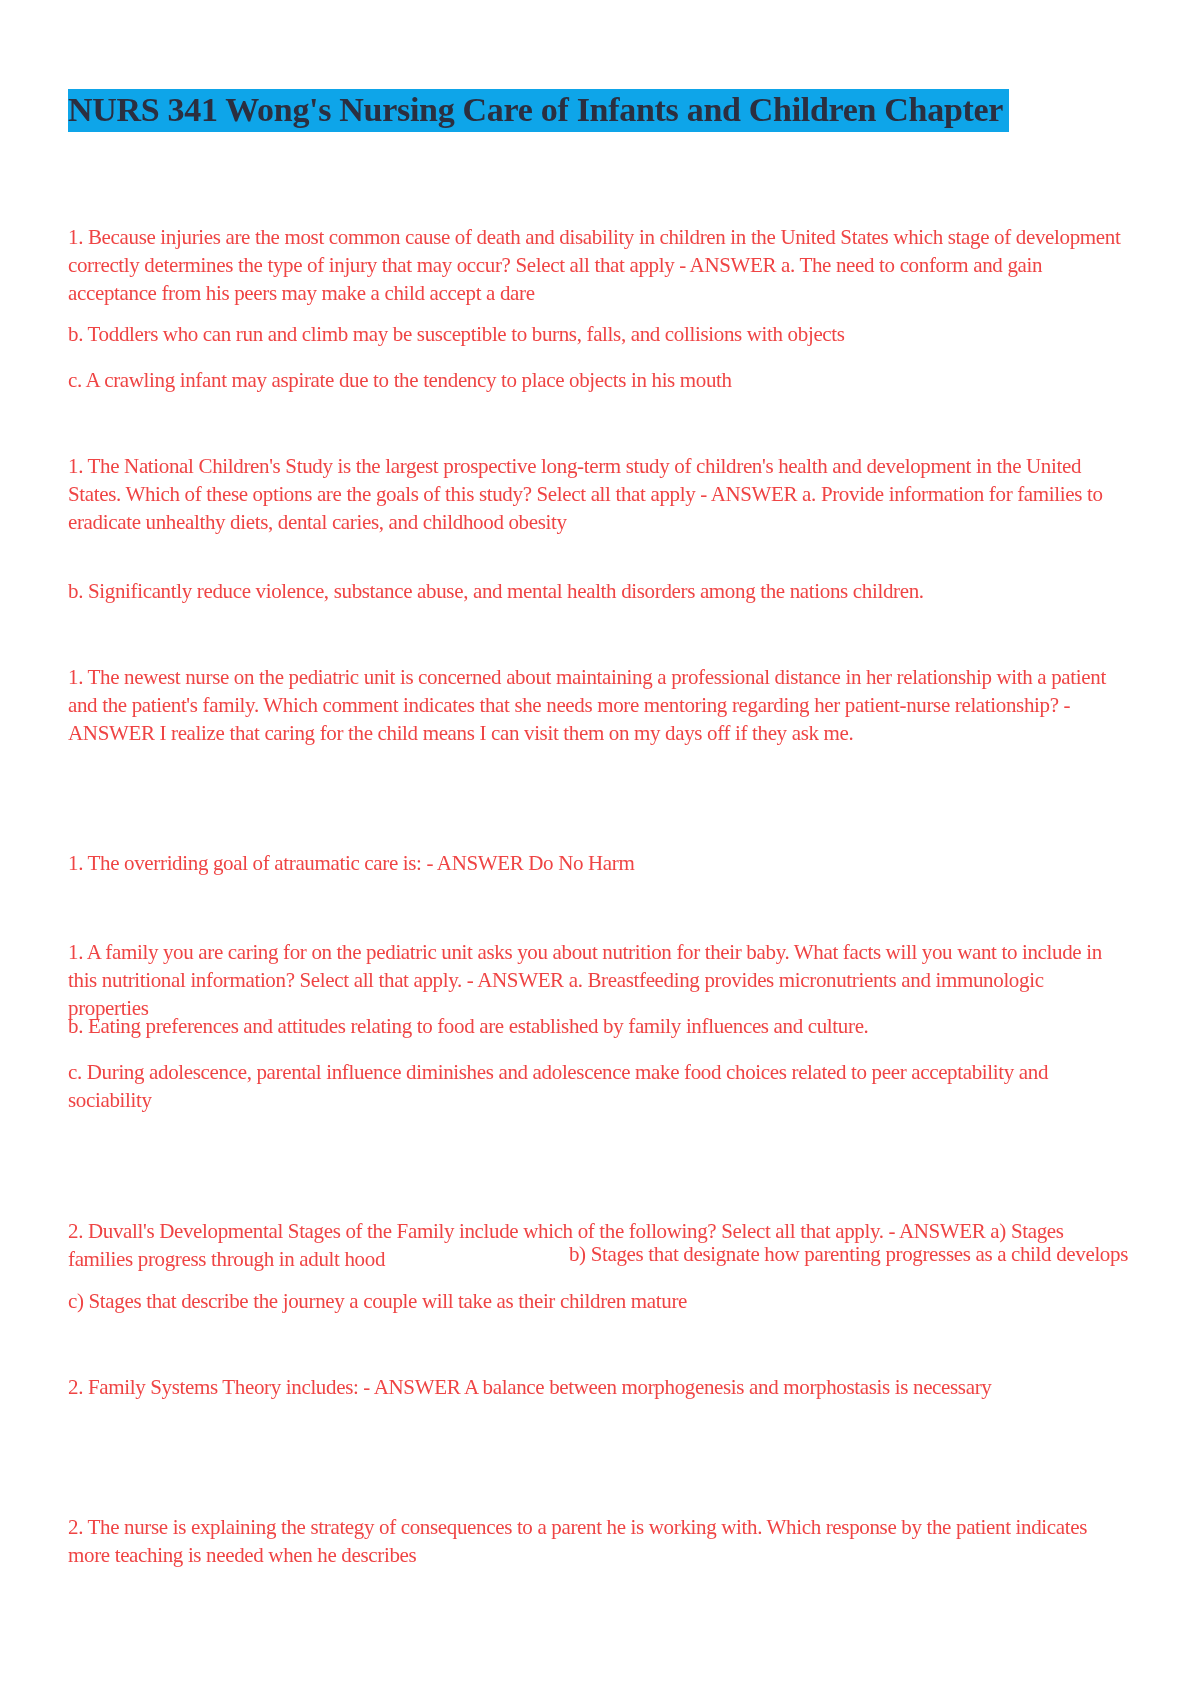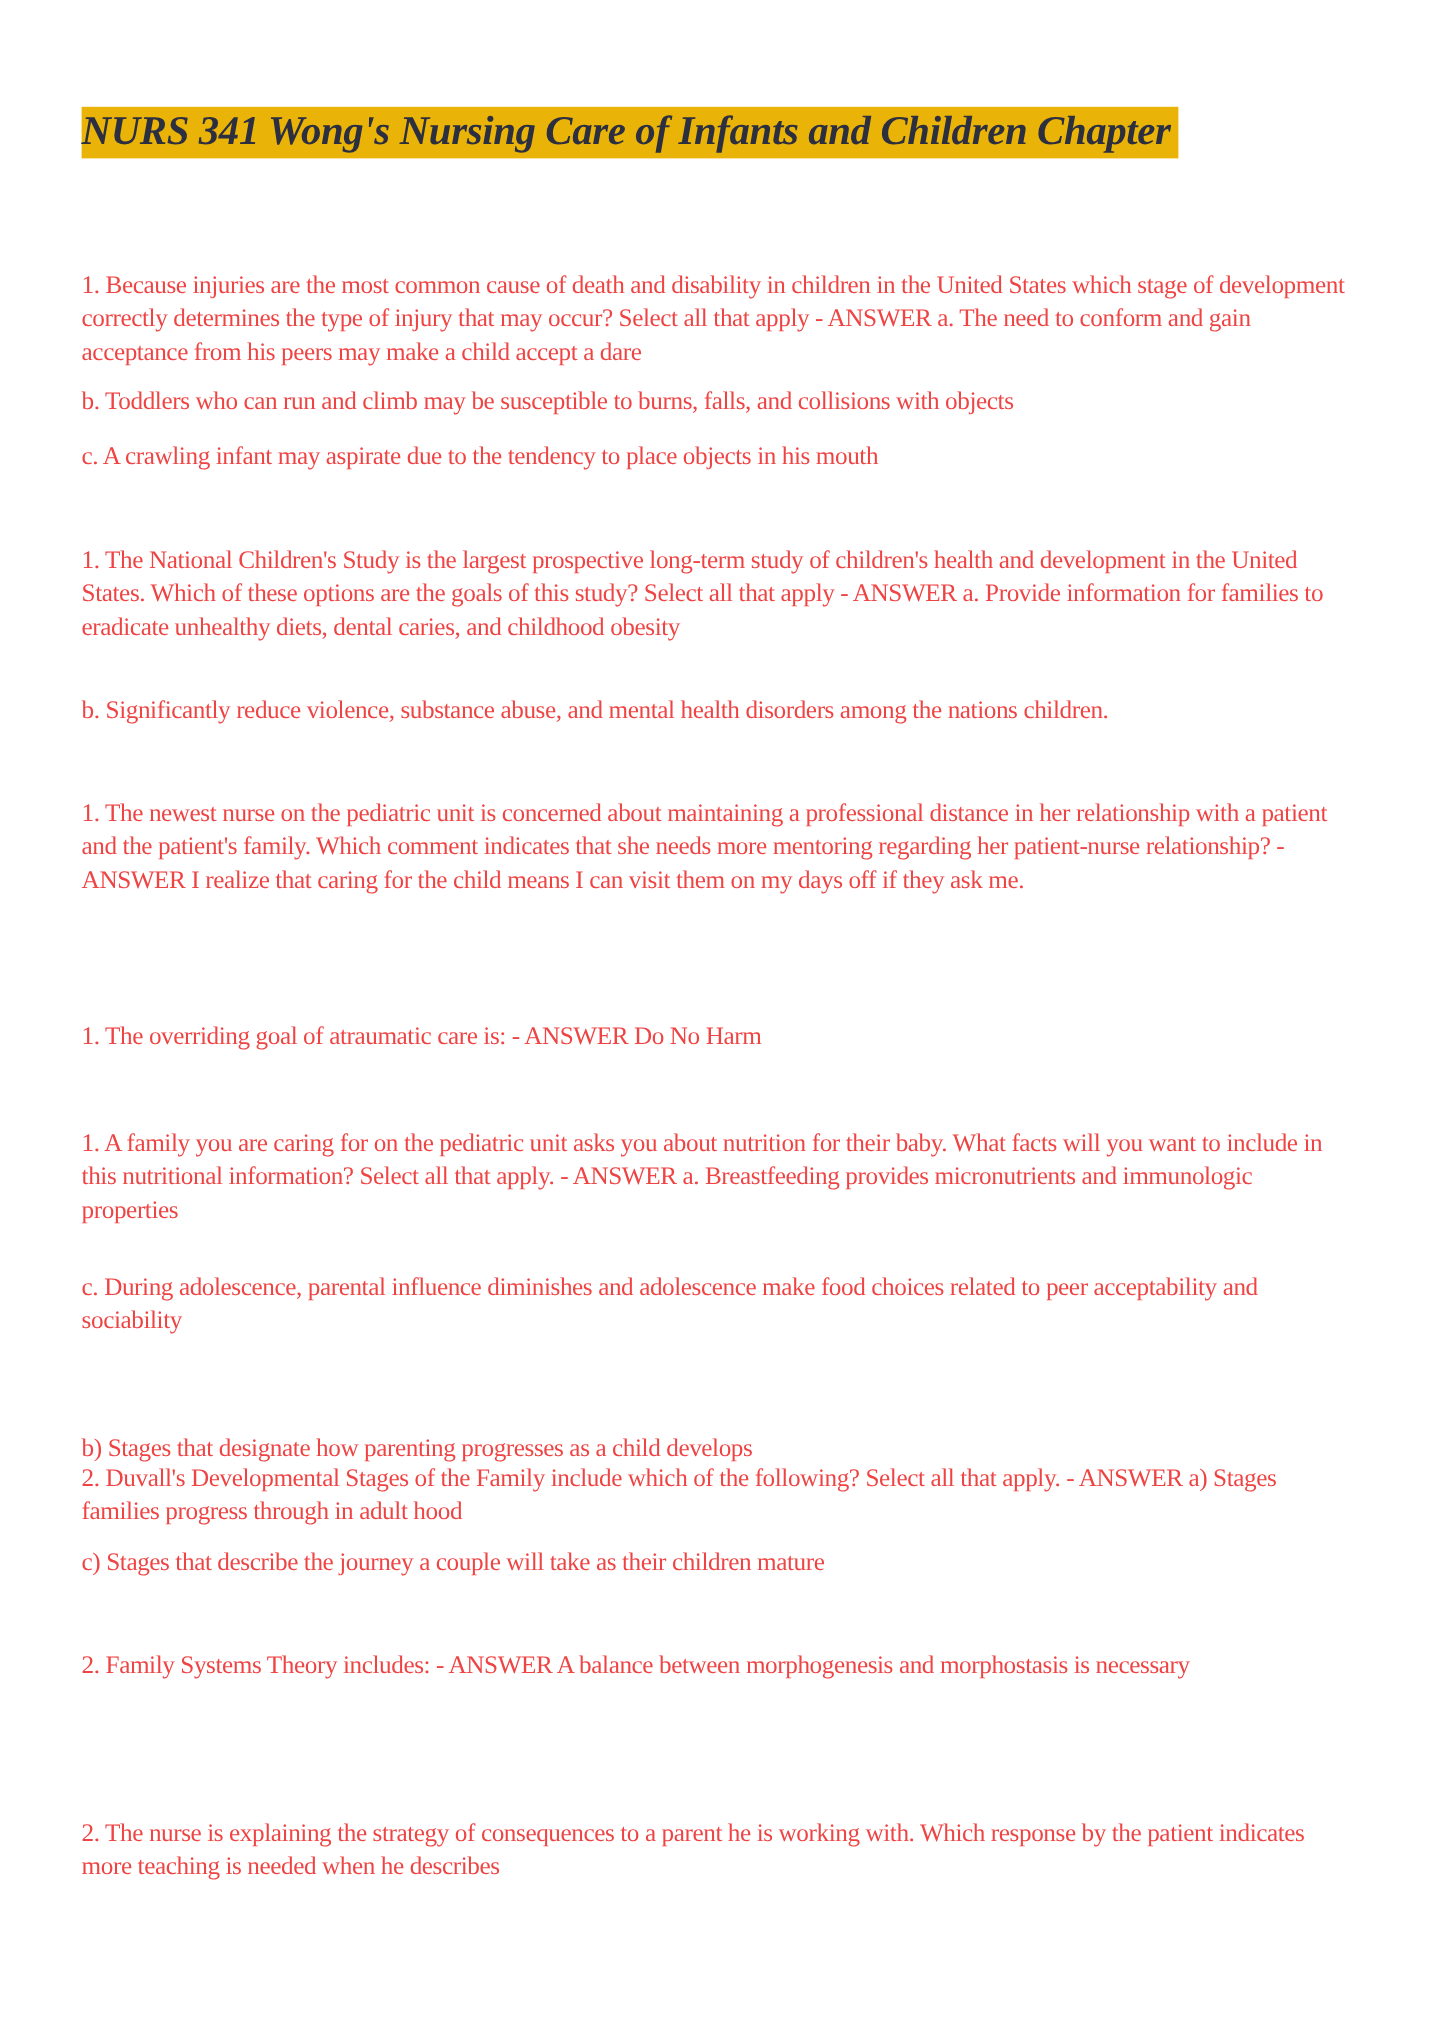--- a/index.html
+++ b/index.html
@@ -28,24 +28,23 @@
       width: 1060px;
       margin: 0;
       font-family: "Liberation Serif", "DejaVu Serif", serif;
       font-weight: bold;
       font-size: 34px;
       line-height: 44px;
       color: #2b2f40;
       letter-spacing: -0.3px;
     }
     .title .hl {
-      background: #eab308;
+      background: #0ea5e9;
       padding: 2px 6px 4px 0;
       box-decoration-break: clone;
-      font-style: italic;
       -webkit-box-decoration-break: clone;
     }
     .block {
       position: absolute;
       left: 68px;
       width: 1060px;
       margin: 0;
       font-size: 21px;
       line-height: 28px;
       letter-spacing: -0.35px;
@@ -66,23 +65,24 @@
   <p class="block" style="top:366px;">c. A crawling infant may aspirate due to the tendency to place objects in his mouth</p>
 
   <p class="block" style="top:452px;">1. The National Children's Study is the largest prospective long-term study of children's health and development in the United States. Which of these options are the goals of this study? Select all that apply - ANSWER a. Provide information for families to eradicate unhealthy diets, dental caries, and childhood obesity</p>
   <p class="block" style="top:577px;">b. Significantly reduce violence, substance abuse, and mental health disorders among the nations children.</p>
 
   <p class="block" style="top:663px;">1. The newest nurse on the pediatric unit is concerned about maintaining a professional distance in her relationship with a patient and the patient's family. Which comment indicates that she needs more mentoring regarding her patient-nurse relationship? - ANSWER I realize that caring for the child means I can visit them on my days off if they ask me.</p>
 
   <p class="block" style="top:828px;margin-top:21px;">1. The overriding goal of atraumatic care is: - ANSWER Do No Harm</p>
 
   <p class="block" style="top:914px;margin-top:24px;">1. A family you are caring for on the pediatric unit asks you about nutrition for their baby. What facts will you want to include in this nutritional information? Select all that apply. - ANSWER a. Breastfeeding provides micronutrients and immunologic properties</p>
+  <p class="block" style="top:1012px;">b. Eating preferences and attitudes relating to food are established by family influences and culture.</p>
   <p class="block" style="top:1058px;">c. During adolescence, parental influence diminishes and adolescence make food choices related to peer acceptability and sociability</p>
 
   <p class="block" style="top:1170px;margin-top:47px;">2. Duvall's Developmental Stages of the Family include which of the following? Select all that apply. - ANSWER a) Stages families progress through in adult hood</p>
-  <p class="block" style="top:1192px;">b) Stages that designate how parenting progresses as a child develops</p>
+  <p class="block" style="top:1240px;text-align:right;">b) Stages that designate how parenting progresses as a child develops</p>
   <p class="block" style="top:1287px;">c) Stages that describe the journey a couple will take as their children mature</p>
 
   <p class="block" style="top:1373px; width:960px;">2. Family Systems Theory includes: - ANSWER A balance between morphogenesis and morphostasis is necessary</p>
 
   <p class="block" style="top:1513px;">2. The nurse is explaining the strategy of consequences to a parent he is working with. Which response by the patient indicates more teaching is needed when he describes</p>
 
 </div>
 
 </body></html>

